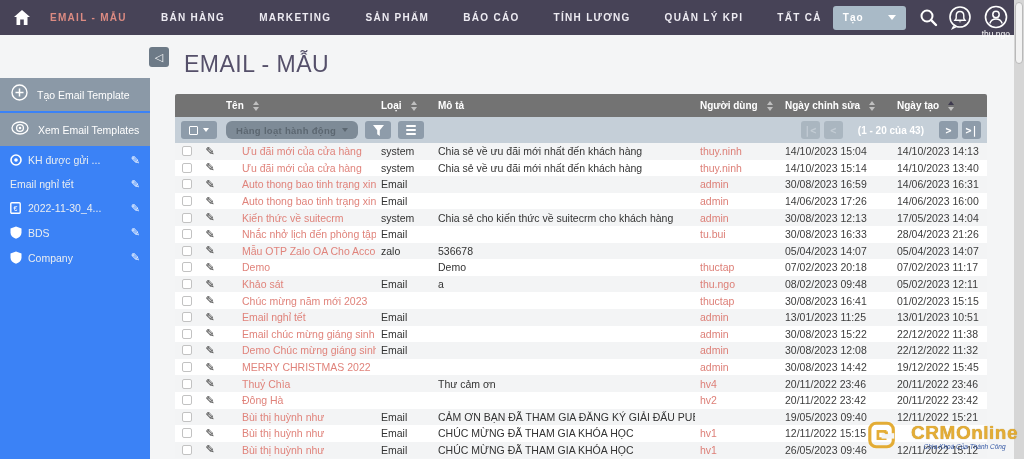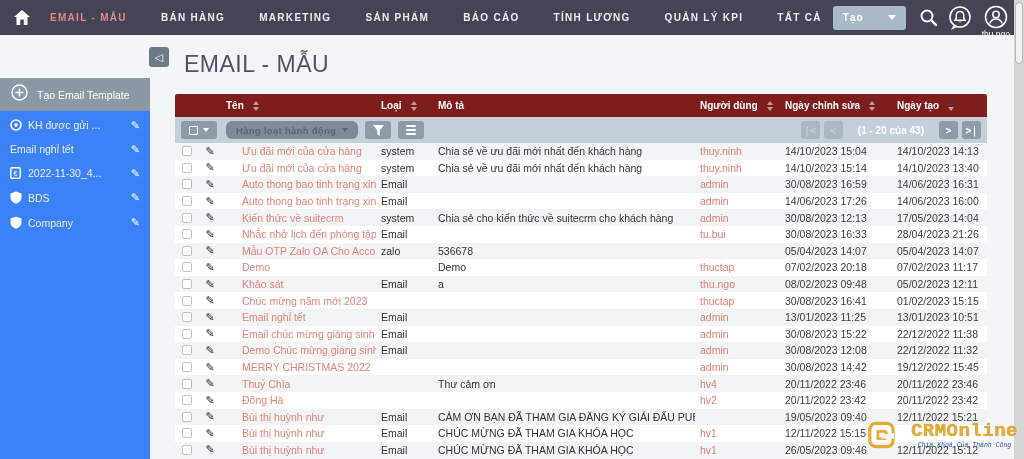--- a/index.html
+++ b/index.html
@@ -36,21 +36,21 @@
   .pencil.dark { color:#2e2e2e; }
 
   .collapse-btn { position:absolute; top:47px; left:149px; width:20px; height:20px; background:#6d7a87; color:#fff; border:none; border-radius:3px; font-size:11px; line-height:20px; text-align:center; cursor:pointer; z-index:25; padding:0; }
 
   
   .main { position:absolute; top:35px; left:175px; width:812px; height:424px; }
   .page-title { font-size:23px; color:#55506a; letter-spacing:0.5px; padding:16px 0 0 9px; font-weight:400; }
 
   .grid { display:grid; grid-template-columns:24px 22px 155px 57px 262px 85px 112px 95px; align-items:center; }
 
-  .thead { margin-top:16px; height:23px; background:#7f1d1d; border-radius:2px 2px 0 0; }
+  .thead { margin-top:16px; height:23px; background:#737373; border-radius:2px 2px 0 0; }
   .th { color:#fff; font-size:10px; font-weight:bold; display:flex; align-items:center; gap:9px; padding-left:5px; white-space:nowrap; cursor:pointer; }
   .sort { display:inline-flex; flex-direction:column; gap:2px; }
   .sort .up { width:0;height:0;border-left:3.5px solid transparent;border-right:3.5px solid transparent;border-bottom:4px solid rgba(255,255,255,0.55); }
   .sort .dn { width:0;height:0;border-left:3.5px solid transparent;border-right:3.5px solid transparent;border-top:4px solid rgba(255,255,255,0.55); }
   .sort.active .up { border-bottom-color:#3e3a4e; }
 
   .actionbar { height:26px; background:#c5cfd8; display:flex; align-items:center; padding:0 6px; }
   .ab-btn { background:#8e9caa; border:none; border-radius:3px; height:18px; display:flex; align-items:center; justify-content:center; gap:5px; cursor:pointer; padding:0 8px; }
   .cb-outline { width:9px; height:9px; border:1.5px solid #fff; border-radius:1px; display:inline-block; }
   .bulk-btn { background:#7e8b97; border:none; border-radius:6px; height:18px; margin-left:9px; padding:0 10px; font-size:9.5px; font-weight:bold; color:#5c6771; letter-spacing:0.3px; display:flex; align-items:center; gap:6px; cursor:default; }
@@ -69,21 +69,21 @@
   .trow { height:16.6px; background:#fff; }
   .trow.odd { background:#f3f4f5; }
   .cell { font-size:10.5px; color:#333; padding-left:5px; white-space:nowrap; overflow:hidden; }
   .cell.center { display:flex; justify-content:center; padding-left:0; }
   .row-cb { width:10px; height:10px; background:#fff; border:1px solid #c2c2c2; border-radius:2px; display:inline-block; cursor:pointer; }
   a.name-link { color:#e0837b; text-decoration:none; cursor:pointer;padding-left:16px; }
   a.user-link { color:#dd7f77; text-decoration:none; border-bottom:1px dashed #e5a49e; cursor:pointer; font-size:10.5px; }
   .date { color:#3c3c3c; }
 
   
-  .watermark { position:absolute; left:868px; top:420px; width:150px; display:flex; align-items:center; gap:16px; z-index:50; opacity:0.96;font-family:Liberation Mono, monospace; }
+  .watermark { position:absolute; left:868px; top:420px; width:150px; display:flex; align-items:flex-end; gap:16px; z-index:50; opacity:0.96; }
   .wm-text { display:flex; flex-direction:column; align-items:center; }
   .wm-brand { font-size:19px; font-weight:bold; color:#e3aa2e; letter-spacing:0.5px; text-shadow:0 0 1px #a87b12; line-height:1; }
   .wm-tag { font-size:6.5px; font-style:italic; color:#2a4fa0; margin-top:1px; }
 </style>
 </head>
 <body>
 
 <div id="app">
 
   <div class="topnav">
@@ -137,20 +137,28 @@
   <div class="sidebar">
     <div id="side-actions">
         <div class="side-action">
           <span><svg width="17" height="17" viewBox="0 0 17 17">
               <circle cx="8.5" cy="8.5" r="7.5" fill="none" stroke="#fff" stroke-width="1.4"></circle>
               <line x1="8.5" y1="4.5" x2="8.5" y2="12.5" stroke="#fff" stroke-width="1.5"></line>
               <line x1="4.5" y1="8.5" x2="12.5" y2="8.5" stroke="#fff" stroke-width="1.5"></line>
             </svg></span>
           <span class="lbl">Tạo Email Template</span>
         </div>
+        <div class="side-action">
+          <span><svg width="18" height="14" viewBox="0 0 18 14">
+              <ellipse cx="9" cy="7" rx="8" ry="6" fill="none" stroke="#fff" stroke-width="1.3"></ellipse>
+              <circle cx="9" cy="7" r="3.4" fill="none" stroke="#fff" stroke-width="1.3"></circle>
+              <circle cx="9" cy="7" r="1.3" fill="#fff"></circle>
+            </svg></span>
+          <span class="lbl">Xem Email Templates</span>
+        </div>
       </div>
     <div id="recent-list">
         <div class="recent-item">
           <span class="ric">
             <svg width="12" height="12" viewBox="0 0 12 12">
               <circle cx="6" cy="6" r="5" fill="none" stroke="#fff" stroke-width="1.6"></circle>
               <circle cx="6" cy="6" r="1.8" fill="#fff"></circle>
             </svg>
           </span>
           <span class="lbl">KH được gửi ...</span>

